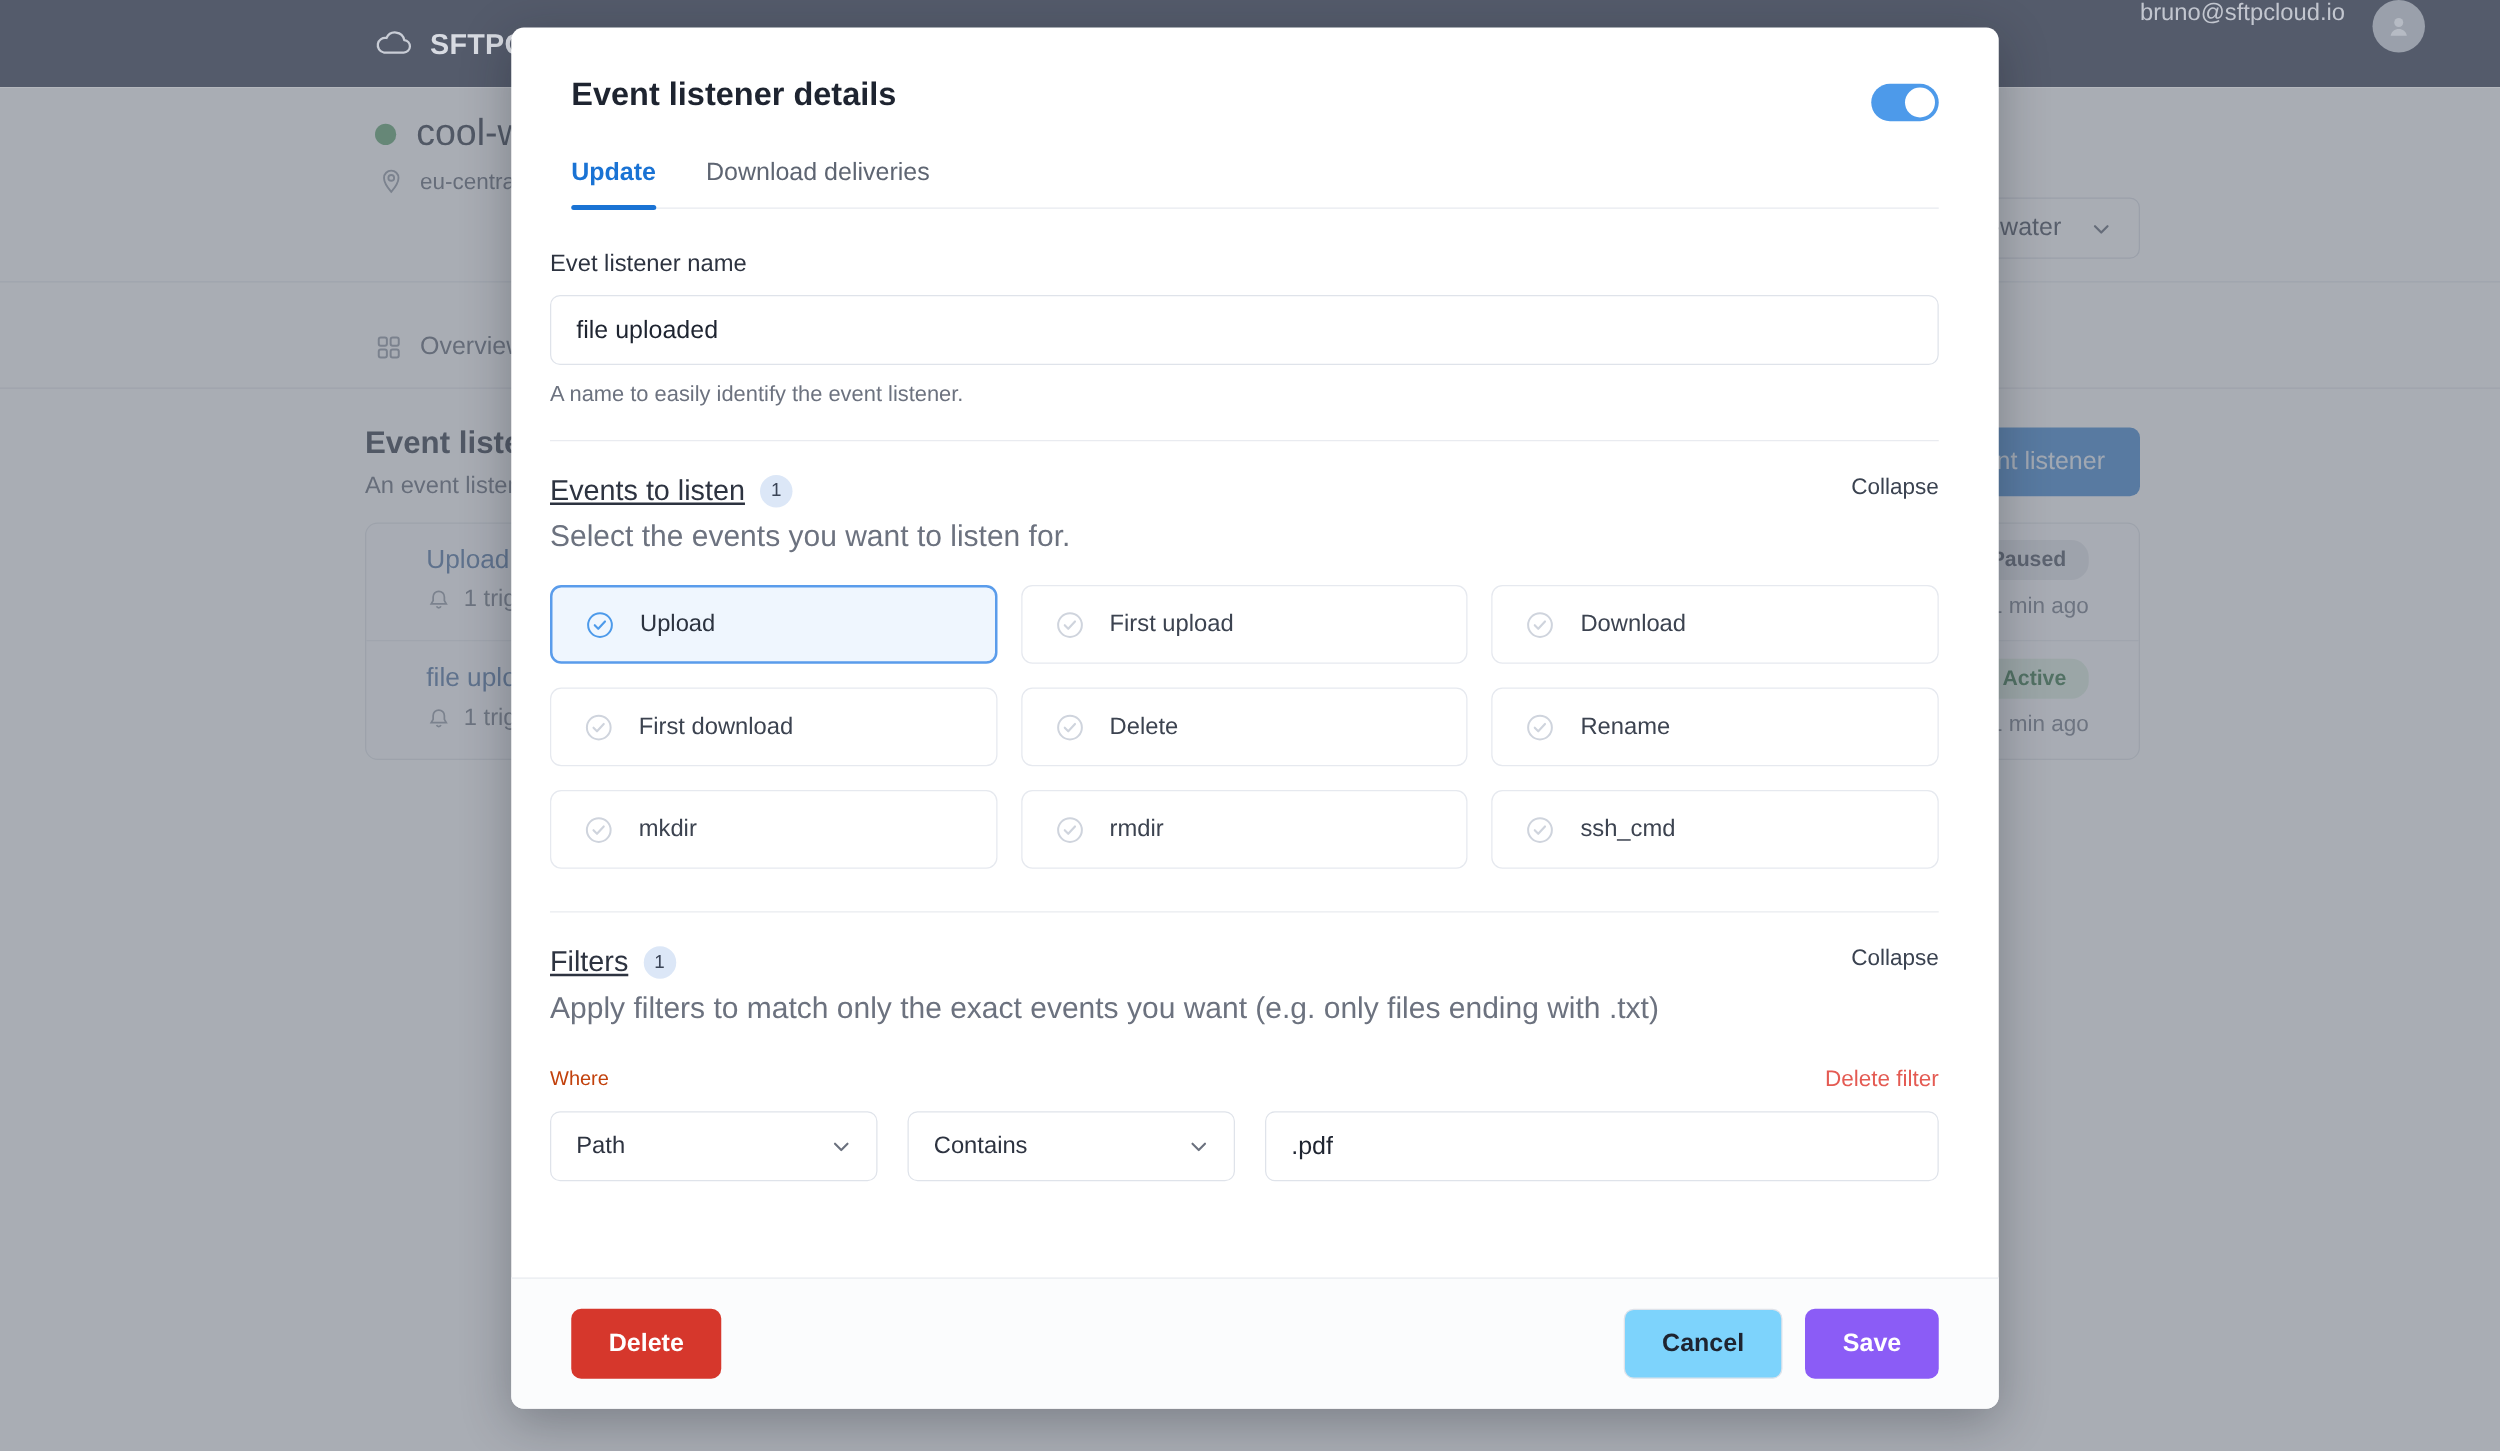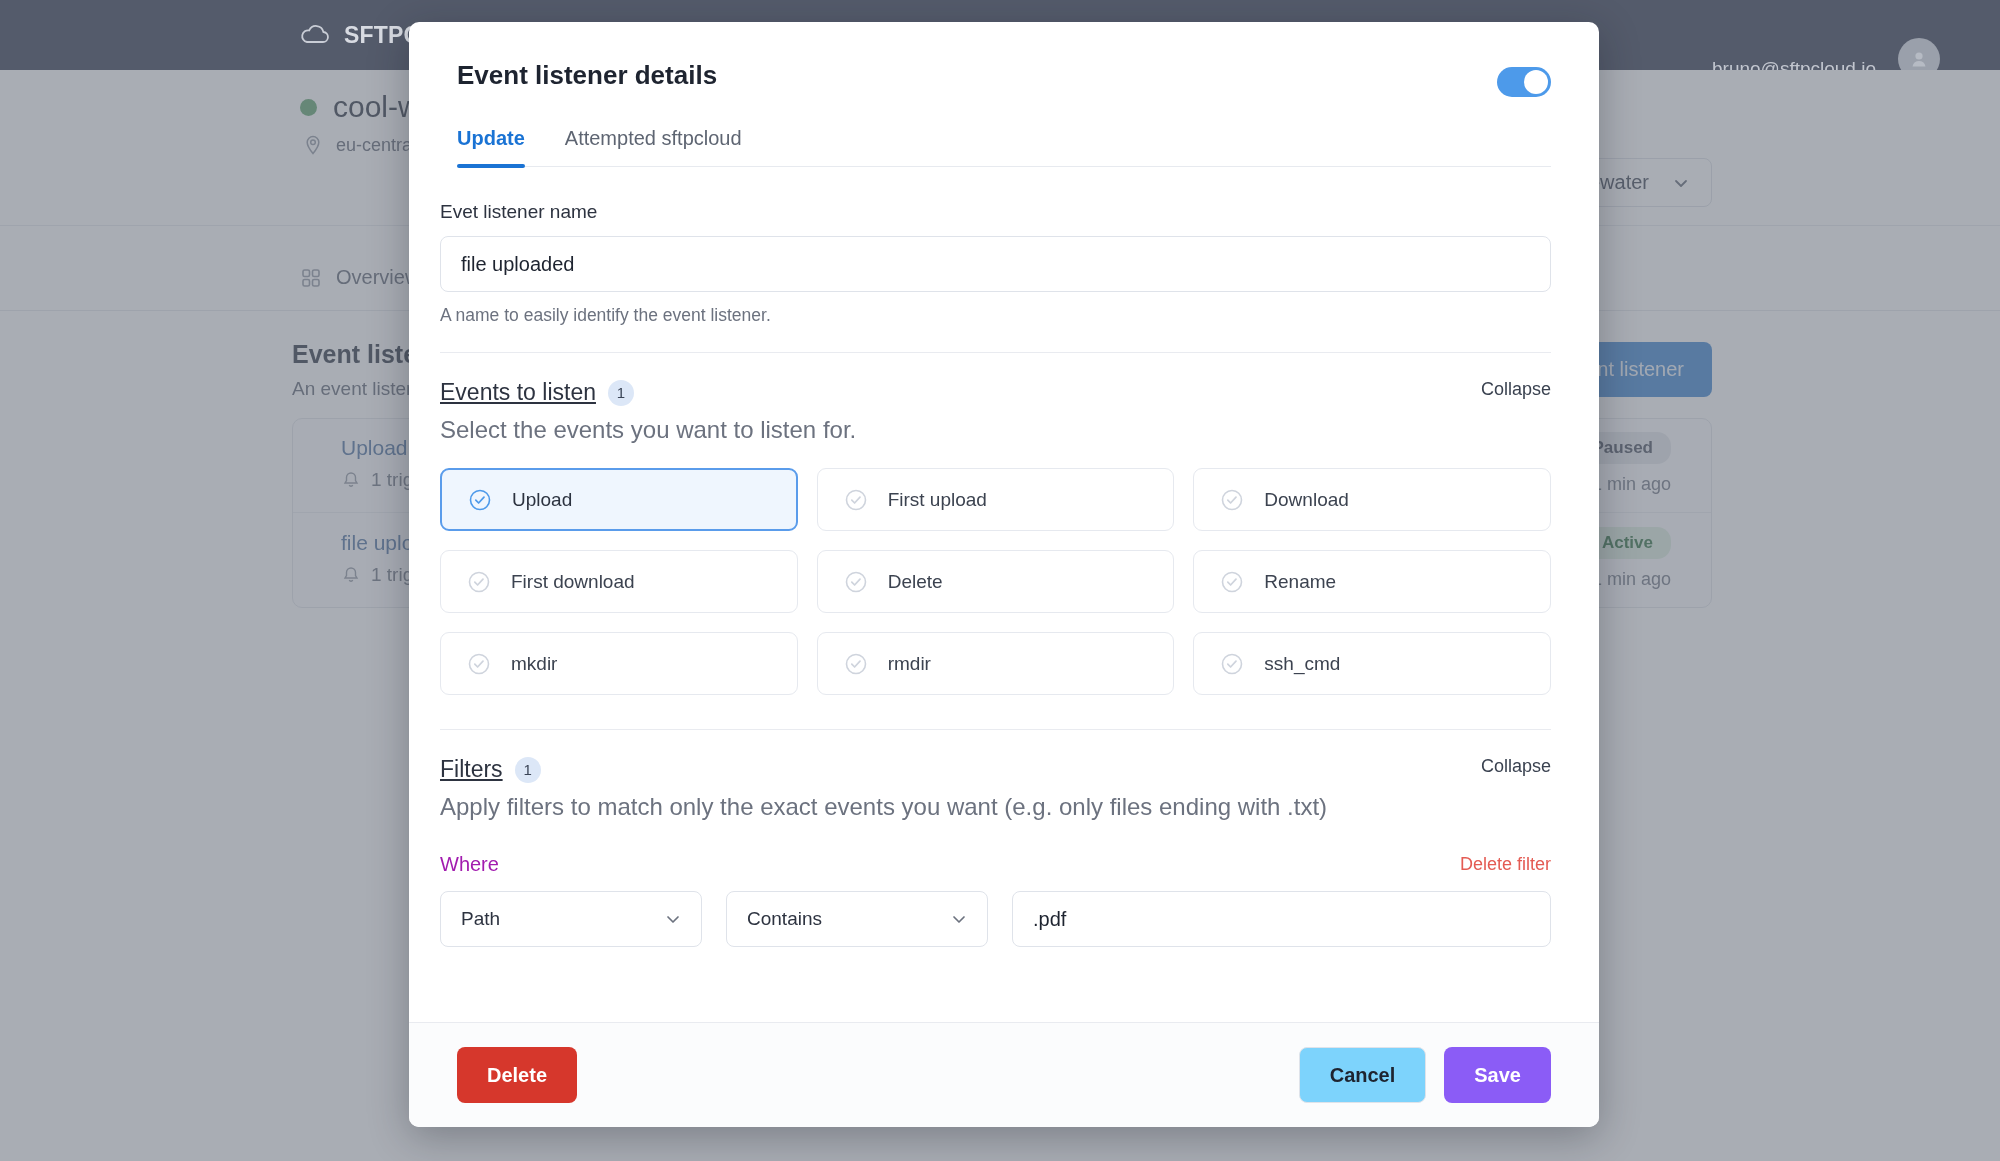--- a/index.html
+++ b/index.html
@@ -23,21 +23,21 @@
   .brand {
     display: flex; align-items: center; gap: 14px;
     margin-left: 300px;
   }
   .brand-text {
     color: #d8dbe2; font-size: 23px; font-weight: bold; letter-spacing: .2px;
   }
   .cloud-ico { width: 30px; height: 22px; display:block; }
   .topbar-right {
     position: absolute; right: 60px; top: 0; height: 80px;
-    display: flex; align-items: flex-end; gap: 22px;
+    display: flex; align-items: flex-start; gap: 22px;
   }
   .topbar-email { color: #c2c6cf; font-size: 19px; }
   .avatar {
     width: 42px; height: 42px; border-radius: 50%;
     background: #9aa0ab; display:flex; align-items:center; justify-content:center;
   }
 
   .content-area {
     position: absolute; top: 70px; left: 0; right: 0; bottom: 0;
     background: #ffffff;
@@ -188,21 +188,21 @@
   }
   .event-card.selected {
     border: 2px solid #5a9ceb; background: #eff6fe;
   }
   .event-label { font-size: 19px; color: #3c4350; }
   .event-card.selected .event-label { color: #2c3340; }
 
   .where-row {
     display:flex; align-items:center; justify-content:space-between; margin-top: 32px;
   }
-  .where-label { font-size: 20px; color:#a21caf; }
+  .where-label { font-size: 16px; color:#c2410c; }
   .delete-link { font-size: 18px; color:#e45b53; cursor:pointer; background:none;border:none;
     font-family:"Liberation Sans", sans-serif; }
 
   .filter-row { display:flex; gap: 24px; margin-top: 15px; }
   .select-box {
     height: 56px; border:1px solid #dfe3ea; border-radius: 8px; background:#fff;
     display:flex; align-items:center; justify-content:space-between;
     padding: 0 18px 0 20px; font-size: 19px; color:#2d3340; cursor:pointer;
   }
   .sel-path { width: 262px; }
@@ -338,21 +338,21 @@
 
   <div class="modal-top">
     <div class="modal-title">Event listener details</div>
 
     <div class="toggle">
       <span class="toggle-knob"></span>
     </div>
 
     <div class="tabs">
       <button class="tab active">Update</button>
-      <button class="tab">Attempted sftpcloud</button>
+      <button class="tab">Download deliveries</button>
     </div>
   </div>
 
   <div class="modal-body">
 
     
     <div class="field-label">Evet listener name</div>
     <input class="text-input" value="file uploaded" style="">
     <div class="help-text">A name to easily identify the event listener.</div>
 

